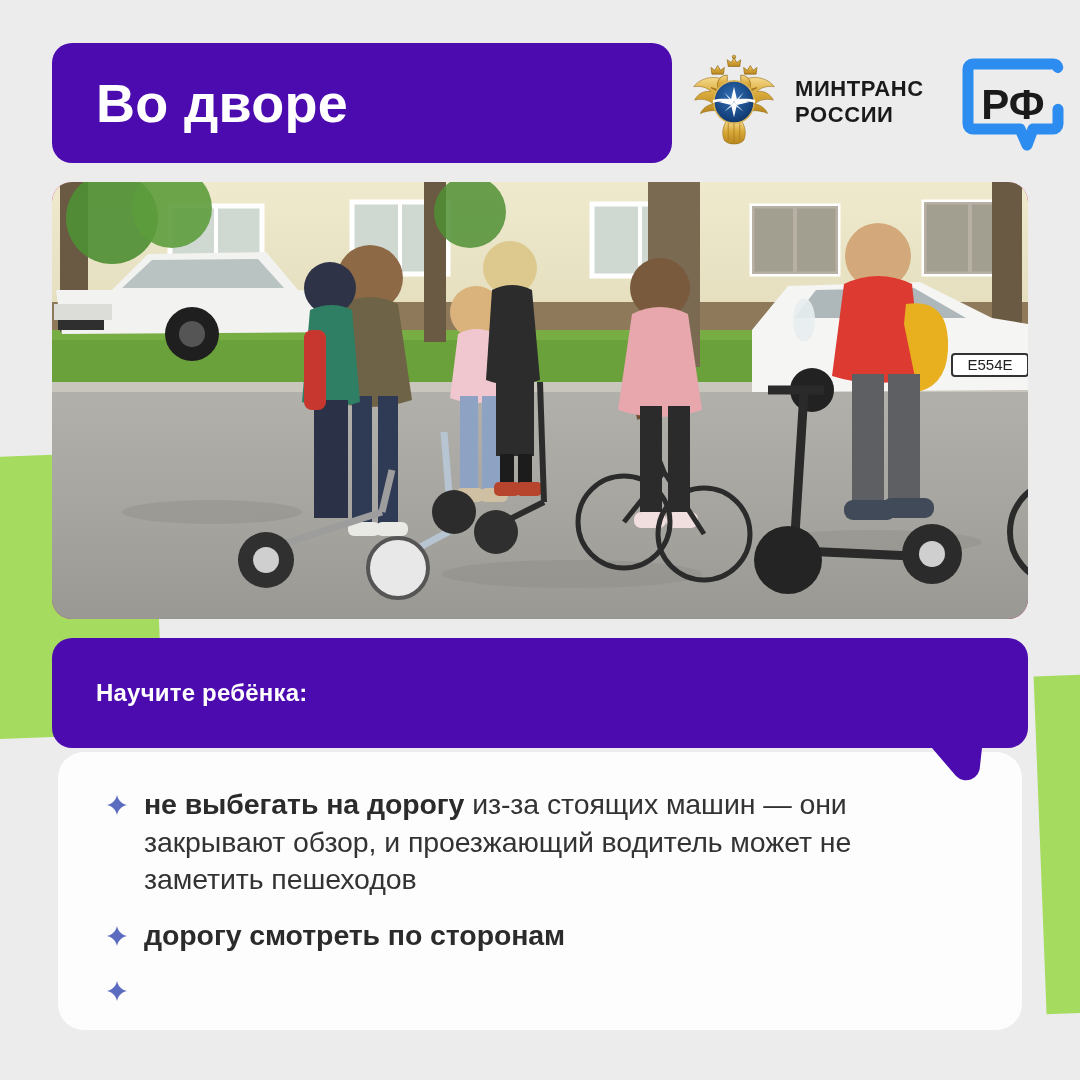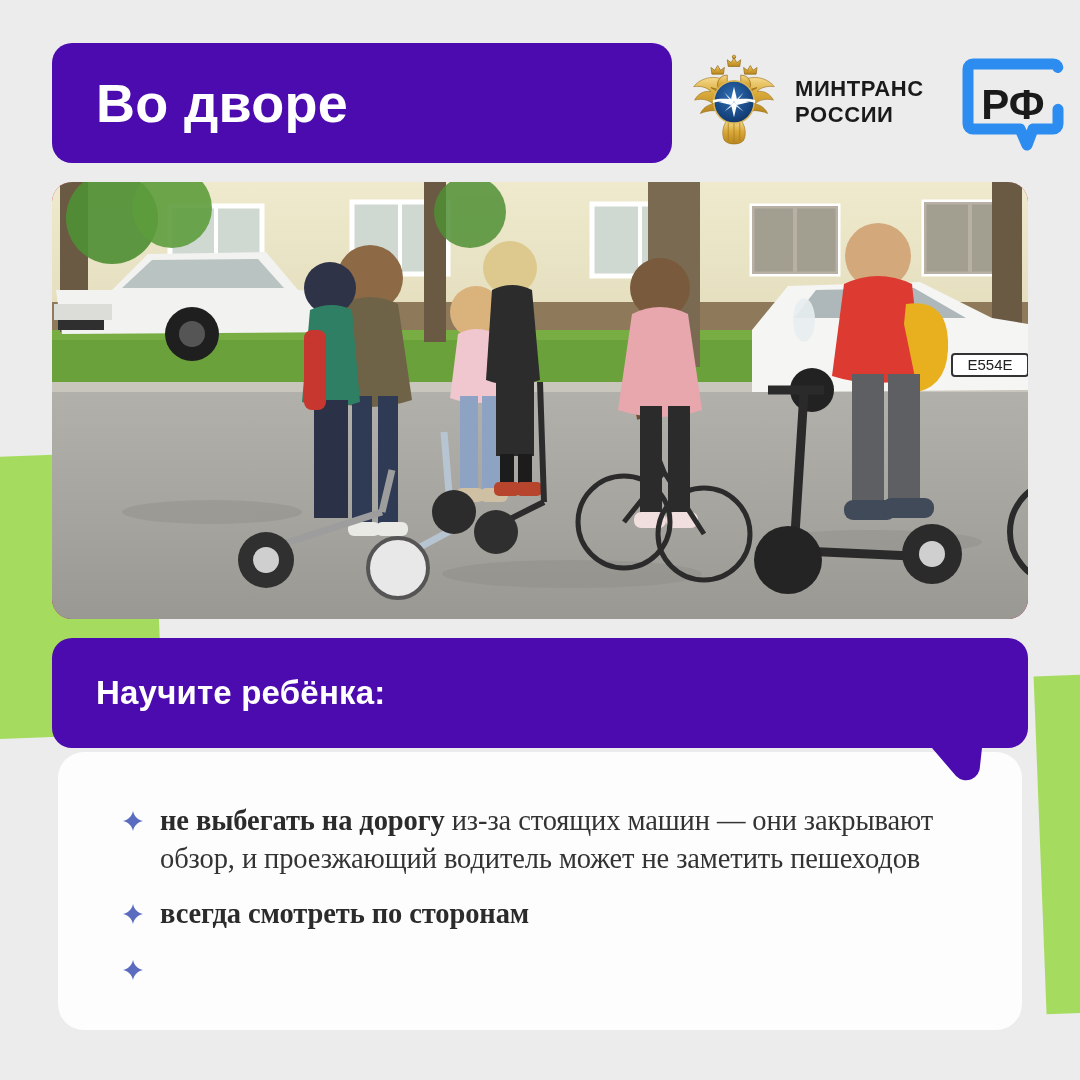--- a/index.html
+++ b/index.html
@@ -131,44 +131,43 @@
     overflow: visible;
   }
   .section-label {
     position: absolute;
     left: 44px;
     top: 0;
     height: 110px;
     display: flex;
     align-items: center;
     color: #ffffff;
-    font-size: 33px;
+    font-size: 24px;
     font-weight: bold;
     letter-spacing: 0.2px;
     white-space: nowrap;
   }
 
   
   .content-card {
     position: absolute;
     left: 58px;
     top: 752px;
     width: 964px;
     height: 278px;
     background: #fdfdfd;
     border-radius: 26px;
     z-index: 5;
     box-sizing: border-box;
     padding: 34px 52px 0 48px;
   }
   .bullet-list {
     list-style: none;
-    margin: 16px;
+    margin: 0;
     padding: 0;
-    font-family: Liberation Serif, serif;
   }
   .bullet-item {
     display: flex;
     align-items: flex-start;
     margin-bottom: 18px;
   }
   .bullet-item:last-child { margin-bottom: 0; }
   .bullet-diamond {
     flex: 0 0 auto;
     width: 22px;
@@ -448,21 +447,21 @@
       <div class="bullet-text">
         <span class="lead">не выбегать на дорогу</span><span> из-за стоящих машин — они закрывают обзор, и проезжающий водитель может не заметить пешеходов</span>
       </div>
     </li>
 
     <li class="bullet-item">
       <svg class="bullet-diamond" viewBox="0 0 24 24">
         <path d="M12 1 C13.4 7 17 10.6 23 12 C17 13.4 13.4 17 12 23 C10.6 17 7 13.4 1 12 C7 10.6 10.6 7 12 1 Z" fill="#5b6bc0"></path>
       </svg>
       <div class="bullet-text">
-        <span class="lead">всегда смотреть по сторонам</span><span></span>
+        <span class="lead">дорогу смотреть по сторонам</span><span></span>
       </div>
     </li>
 
     <li class="bullet-item">
       <svg class="bullet-diamond" viewBox="0 0 24 24">
         <path d="M12 1 C13.4 7 17 10.6 23 12 C17 13.4 13.4 17 12 23 C10.6 17 7 13.4 1 12 C7 10.6 10.6 7 12 1 Z" fill="#5b6bc0"></path>
       </svg>
     </li>
 
   </ul>

